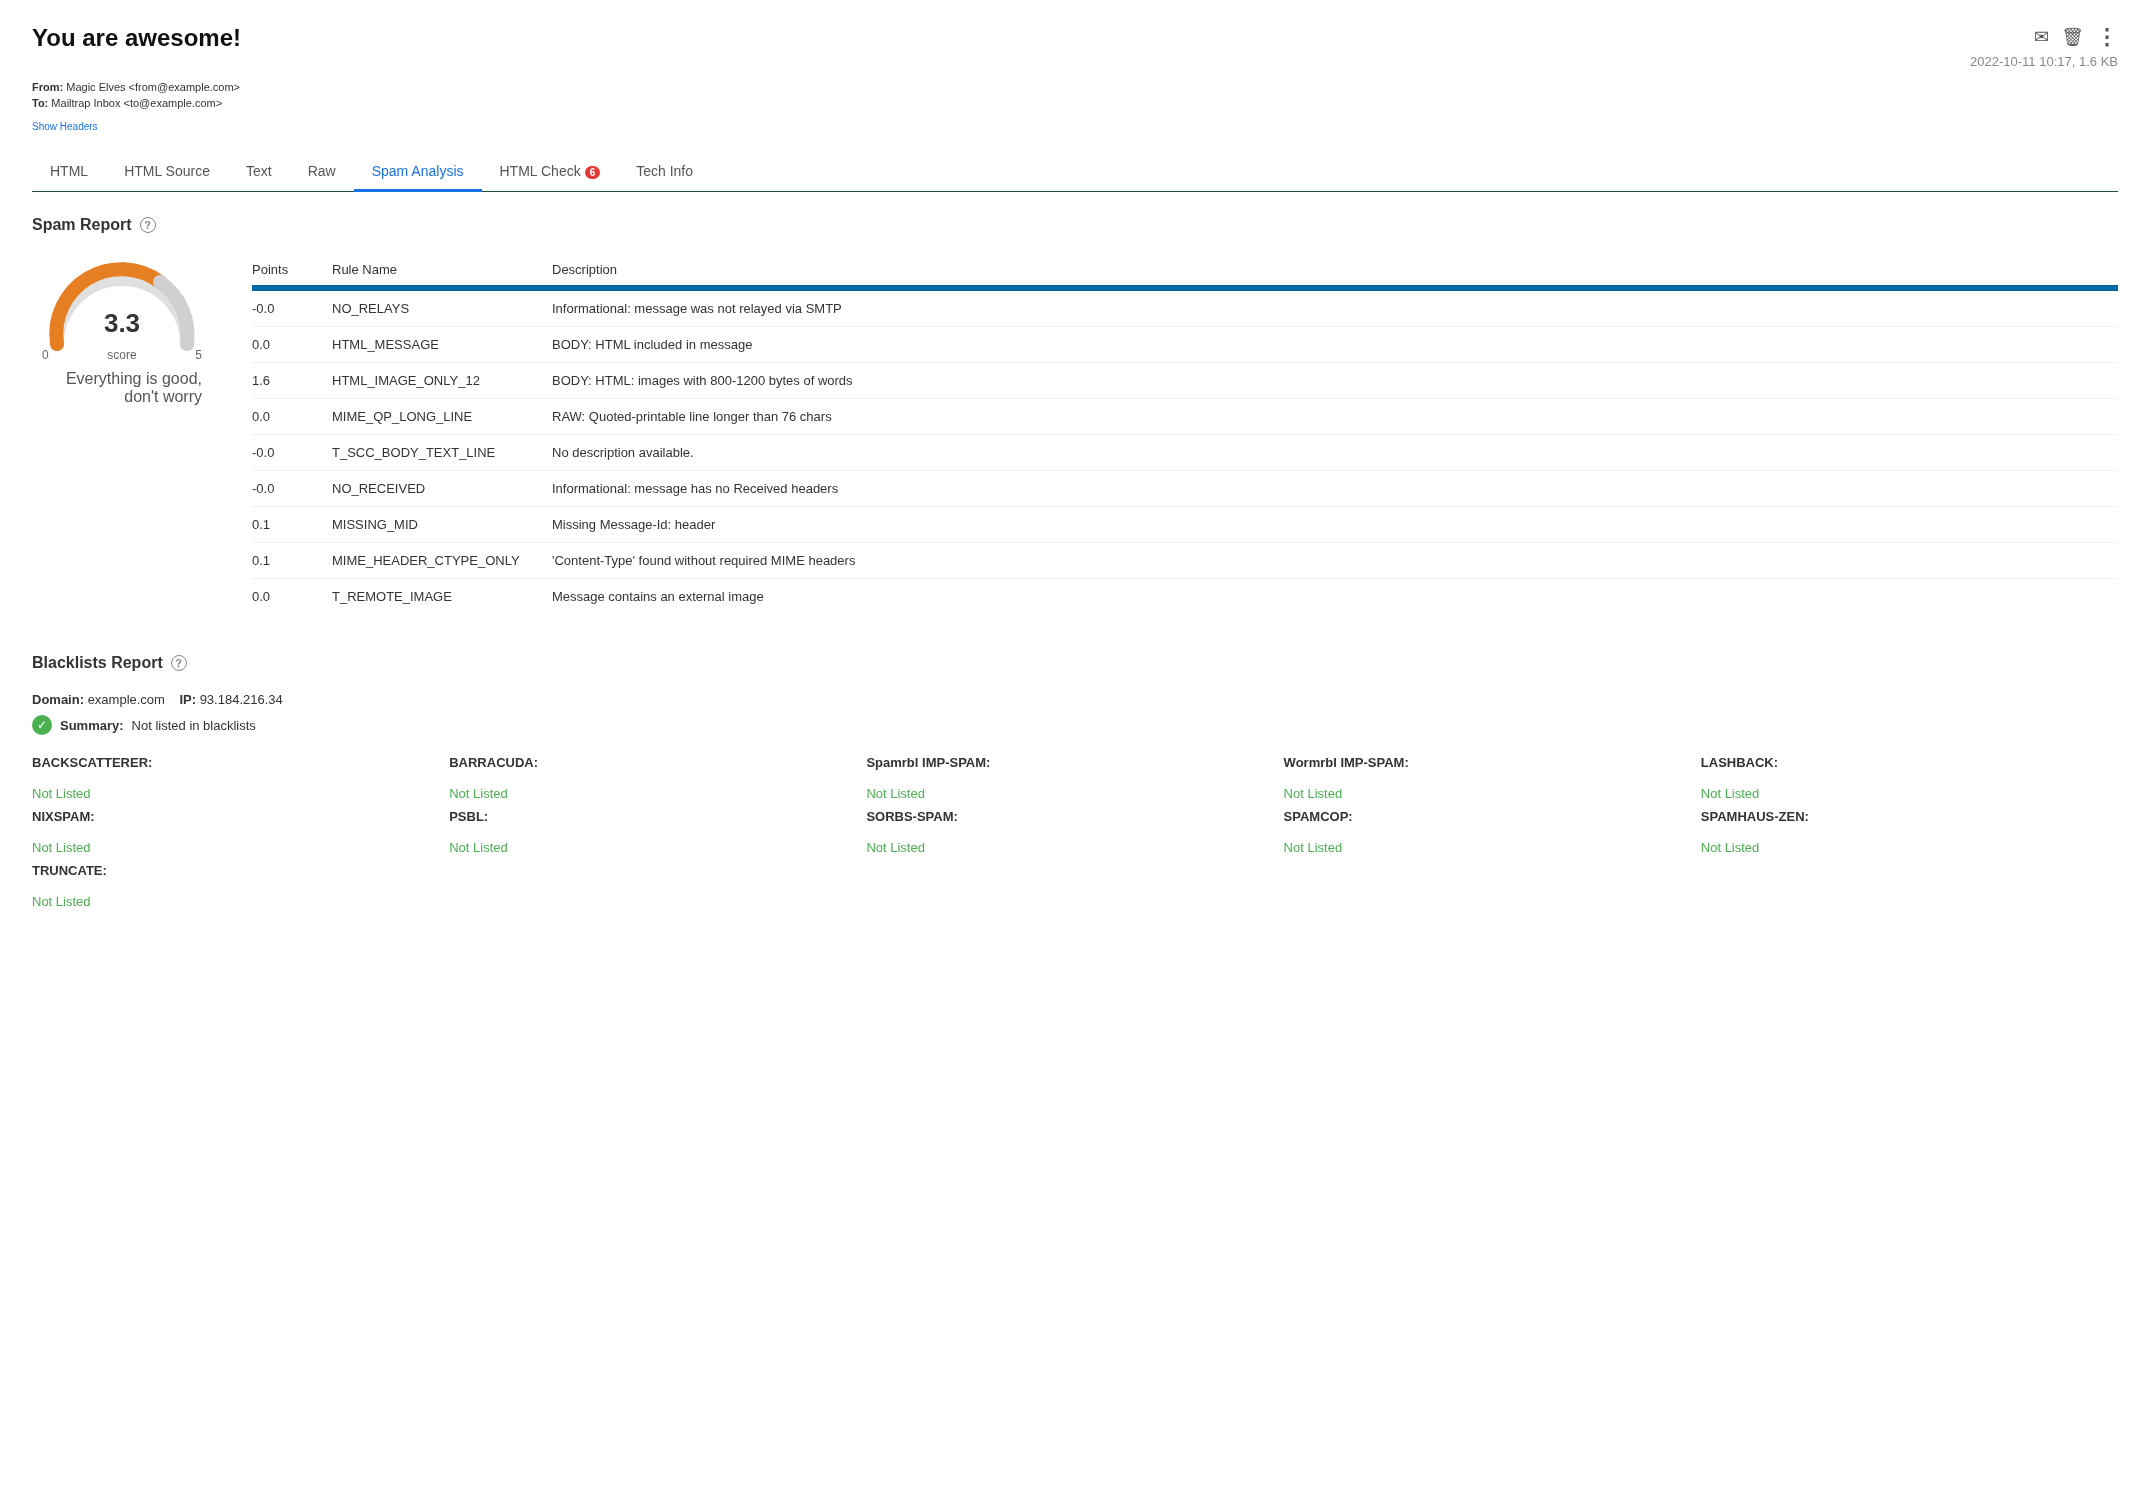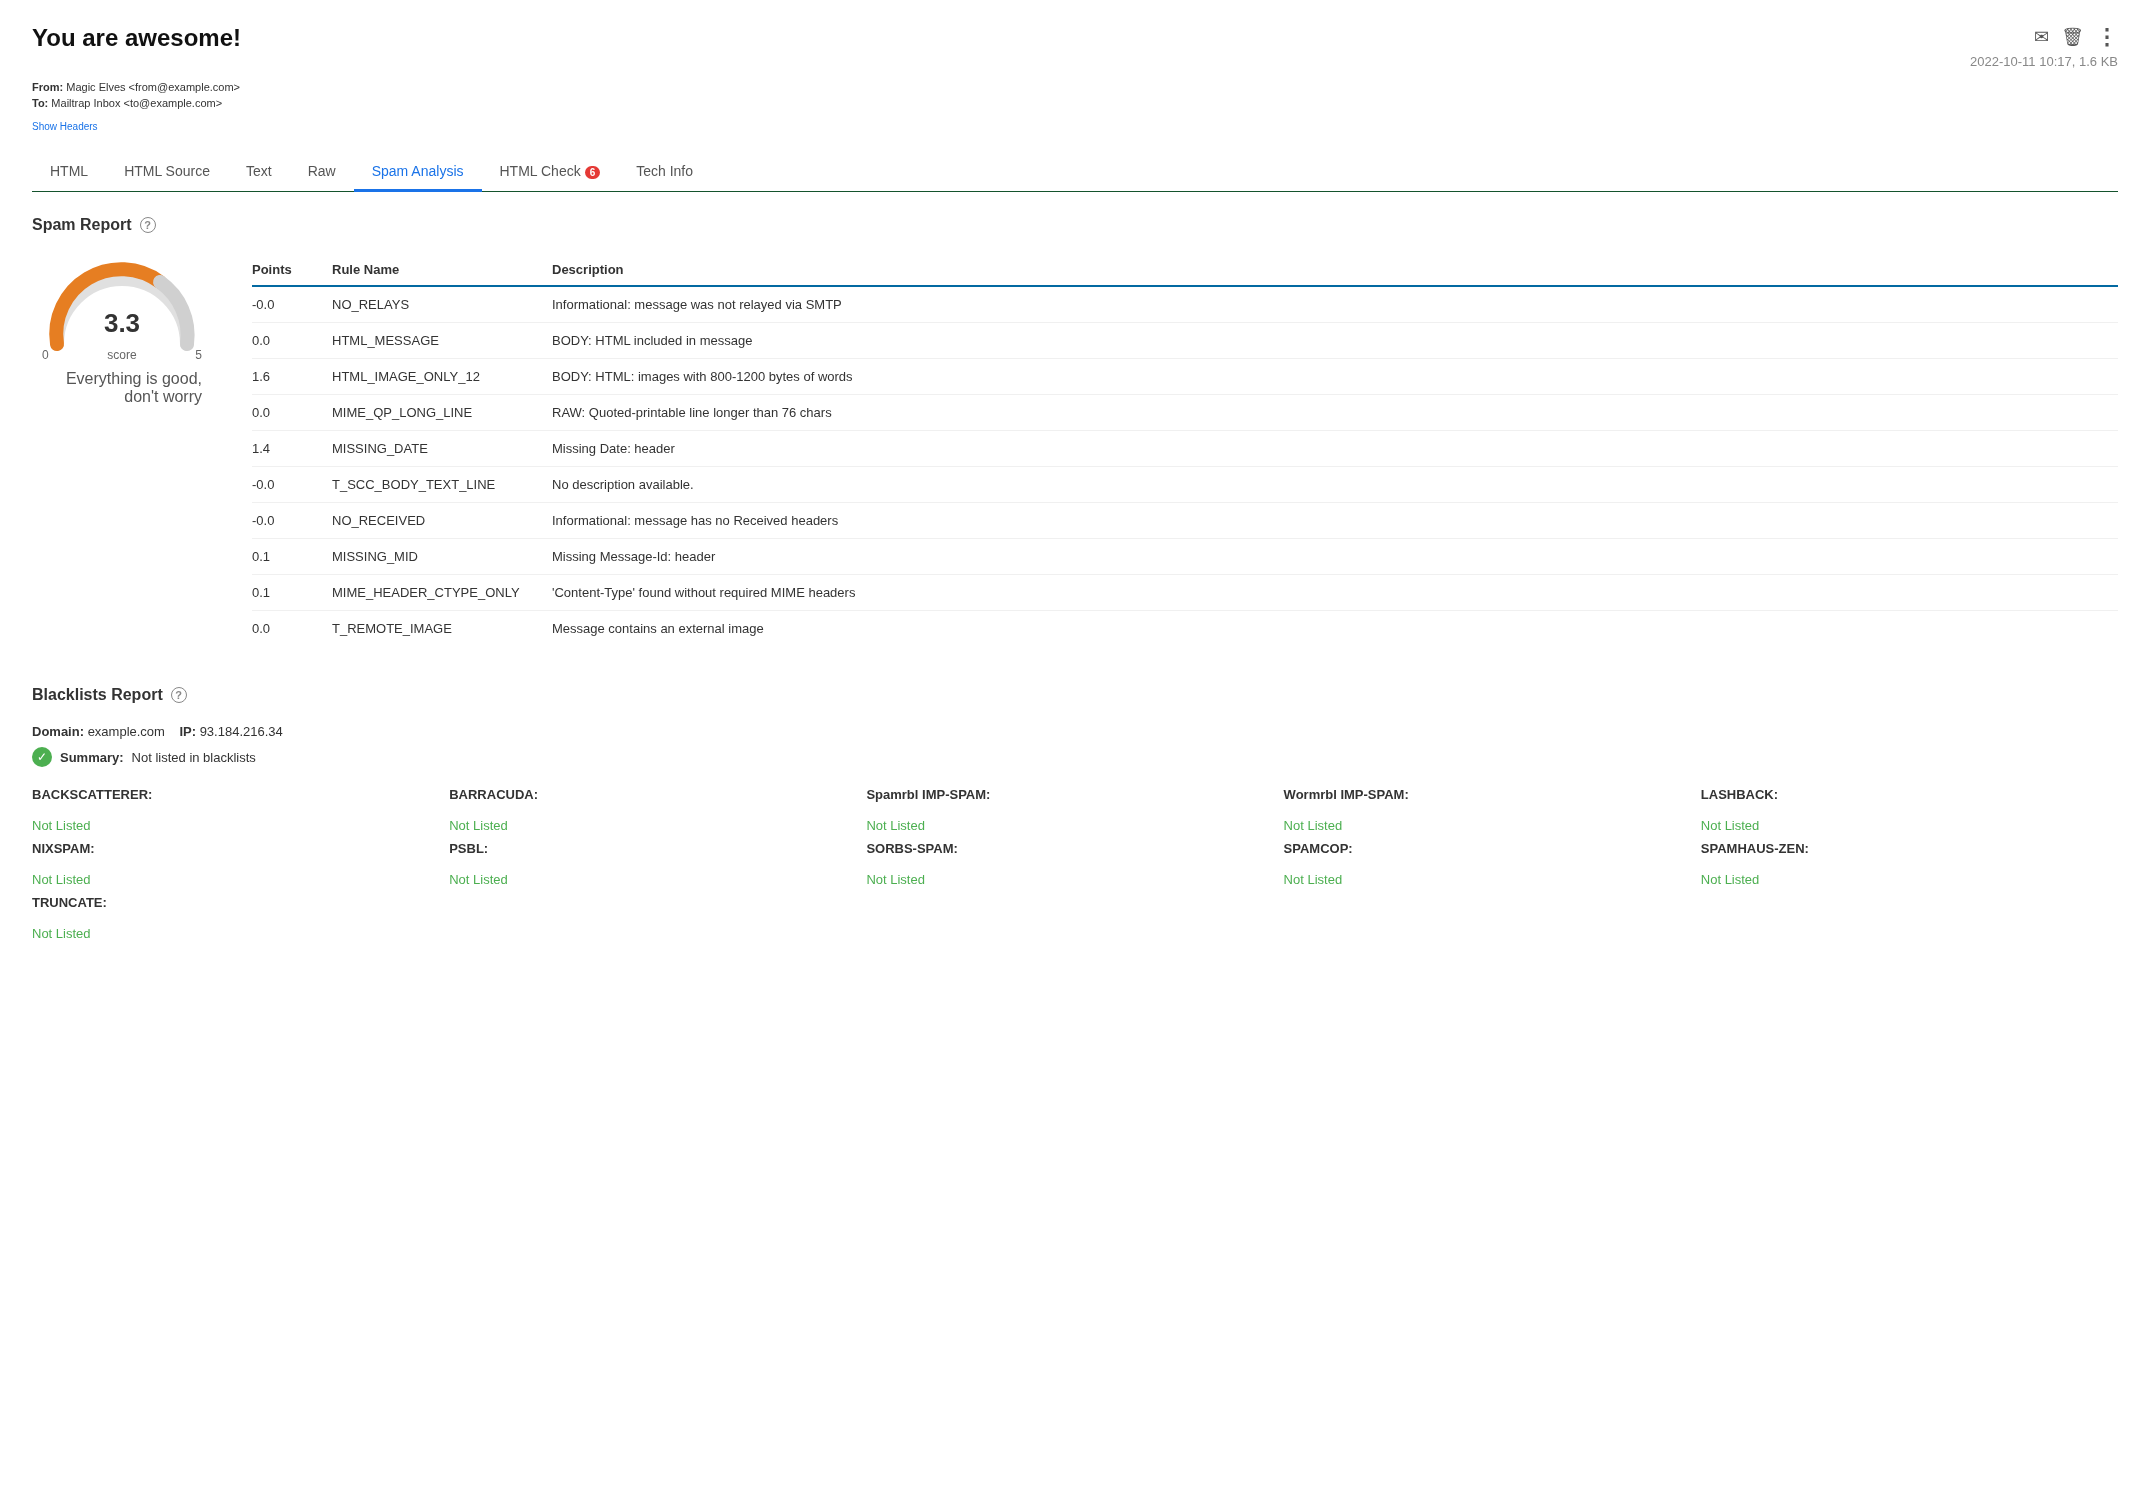--- a/index.html
+++ b/index.html
@@ -147,23 +147,23 @@
     }
     .spam-table {
       flex: 1;
       border-collapse: collapse;
       width: 100%;
       font-size: 13px;
     }
     .spam-table th {
       text-align: left;
       padding: 8px 16px 8px 0;
-      font-weight: 700;
-      color: #333;
-      border-bottom: 2px solid #0369a1;
+      font-weight: 400;
+      color: #333;
+      border-bottom: 6px solid #0369a1;
     }
     .spam-table td {
       padding: 10px 16px 10px 0;
       border-bottom: 1px solid #f0f0f0;
       color: #333;
     }
     .spam-table tr:last-child td { border-bottom: none; }
     .spam-table .col-points { width: 80px; }
     .spam-table .col-rule { width: 220px; }
     .orange { color: #e67e22; }
@@ -310,25 +310,20 @@
   </tr>
           <tr>
     <td class="col-points orange">1.6</td>
     <td class="col-rule">HTML_IMAGE_ONLY_12</td>
     <td>BODY: HTML: images with 800-1200 bytes of words</td>
   </tr>
           <tr>
     <td class="col-points ">0.0</td>
     <td class="col-rule">MIME_QP_LONG_LINE</td>
     <td>RAW: Quoted-printable line longer than 76 chars</td>
-  </tr>
-          <tr>
-    <td class="col-points orange">1.4</td>
-    <td class="col-rule">MISSING_DATE</td>
-    <td>Missing Date: header</td>
   </tr>
           <tr>
     <td class="col-points ">-0.0</td>
     <td class="col-rule">T_SCC_BODY_TEXT_LINE</td>
     <td>No description available.</td>
   </tr>
           <tr>
     <td class="col-points ">-0.0</td>
     <td class="col-rule">NO_RECEIVED</td>
     <td>Informational: message has no Received headers</td>

